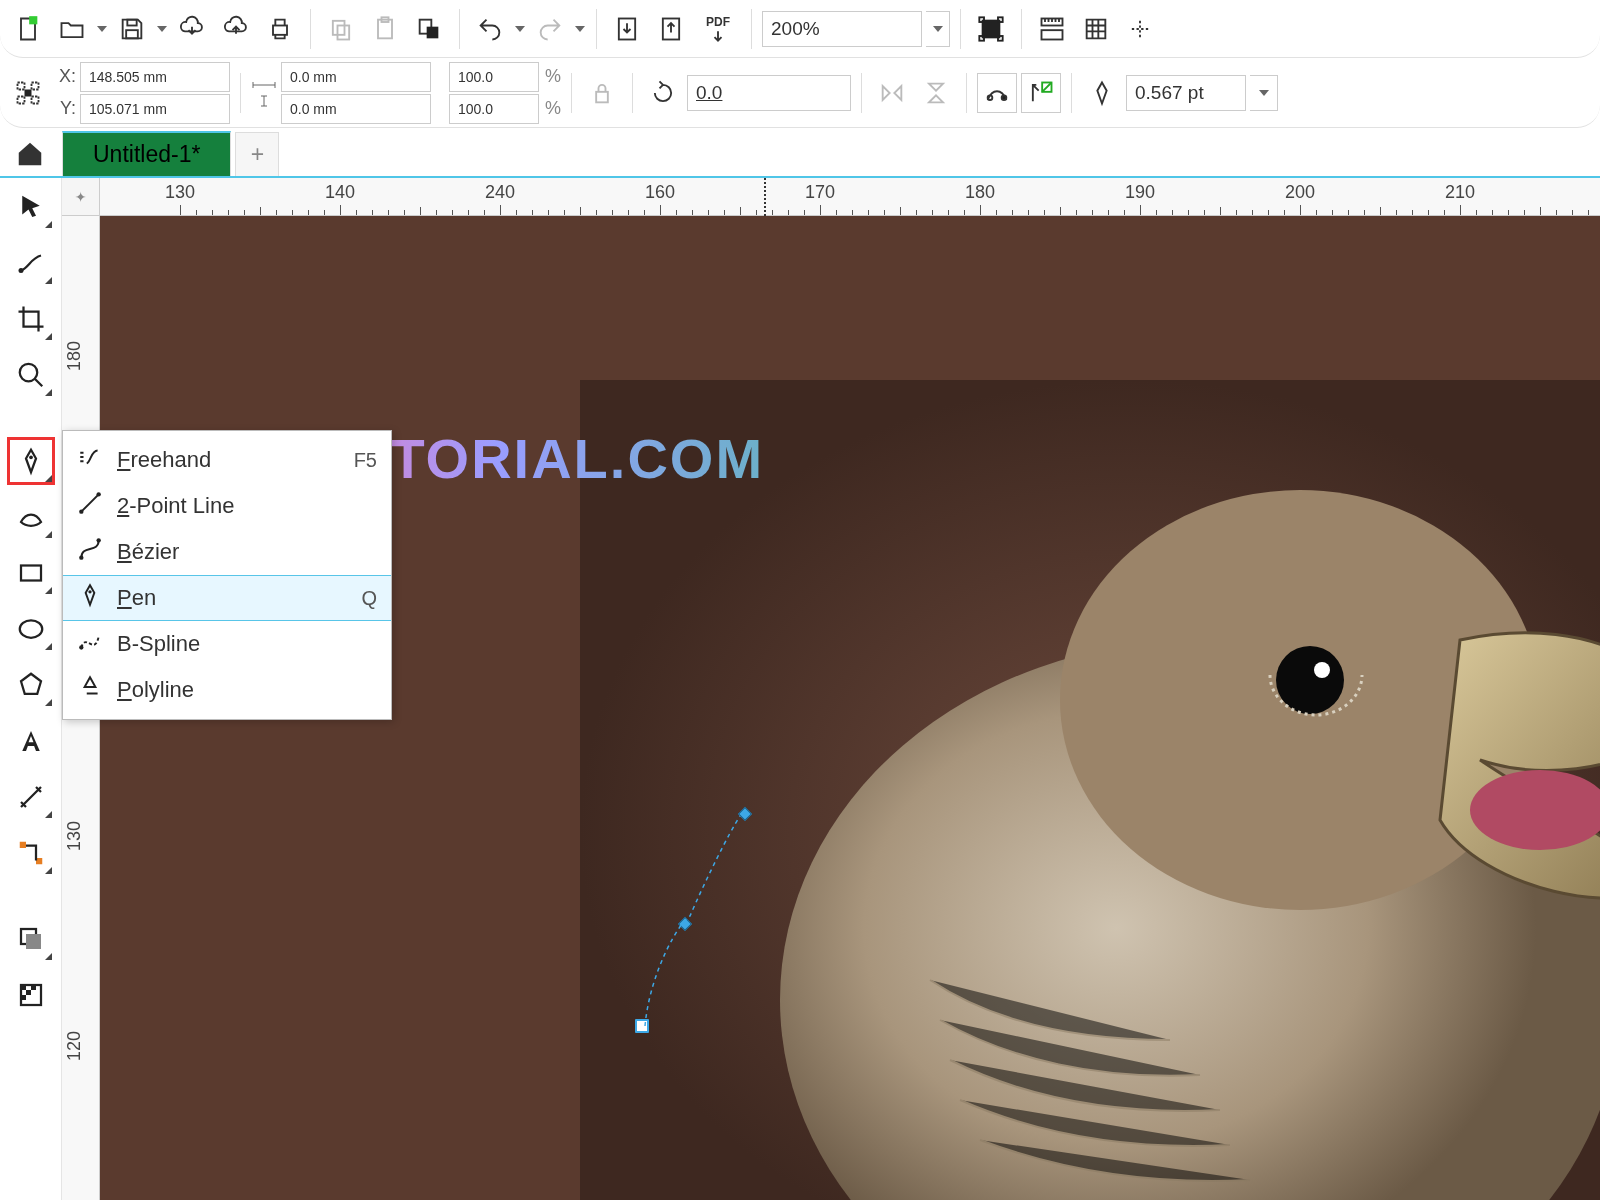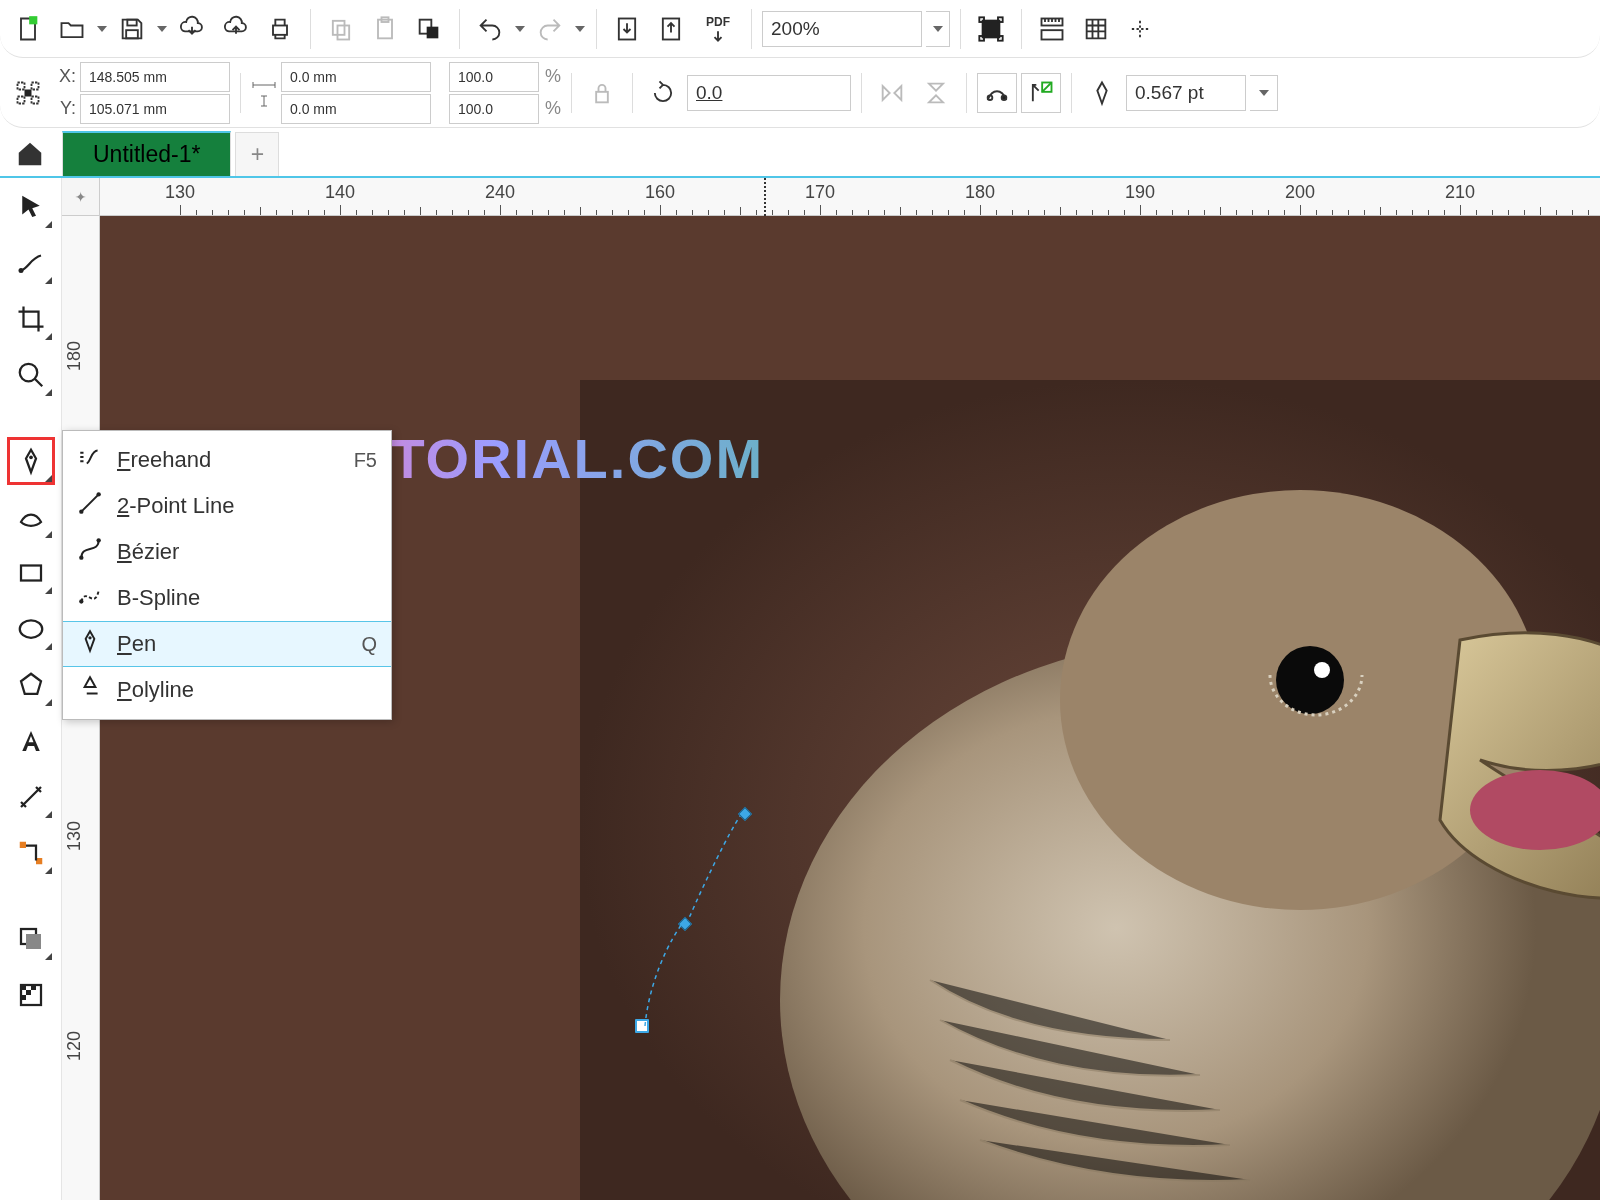--- a/index.html
+++ b/index.html
@@ -597,36 +597,36 @@
     </div>
     <div class="item">
       <span><svg viewBox="0 0 24 24">
           <path d="M4 20C4 8 20 16 20 4"></path>
           <circle cx="4" cy="20" r="2" fill="#222" stroke="none"></circle>
           <circle cx="20" cy="4" r="2" fill="#222" stroke="none"></circle>
         </svg></span>
       <span class="label"><span class="ul">B</span>ézier</span>
       <span class="sc"></span>
     </div>
+    <div class="item selected">
+      <span><svg viewBox="0 0 24 24">
+          <path d="M12 3l4 7-4 11-4-11z"></path>
+          <circle cx="12" cy="9" r="1.5" fill="#222" stroke="none"></circle>
+        </svg></span>
+      <span class="label"><span class="ul">P</span>en</span>
+      <span class="sc">Q</span>
+    </div>
     <div class="item">
       <span><svg viewBox="0 0 24 24">
           <path d="M4 18c4-14 12 8 16-10" stroke-dasharray="3 2"></path>
           <circle cx="4" cy="18" r="2" fill="#222" stroke="none"></circle>
         </svg></span>
       <span class="label">B-Spline</span>
       <span class="sc"></span>
     </div>
-    <div class="item selected">
-      <span><svg viewBox="0 0 24 24">
-          <path d="M12 3l4 7-4 11-4-11z"></path>
-          <circle cx="12" cy="9" r="1.5" fill="#222" stroke="none"></circle>
-        </svg></span>
-      <span class="label"><span class="ul">P</span>en</span>
-      <span class="sc">Q</span>
-    </div>
     <div class="item">
       <span><svg viewBox="0 0 24 24">
           <path d="M12 3l5 9H7zM9 18h10"></path>
         </svg></span>
       <span class="label"><span class="ul">P</span>olyline</span>
       <span class="sc"></span>
     </div>
   </div>
 
 </body></html>

